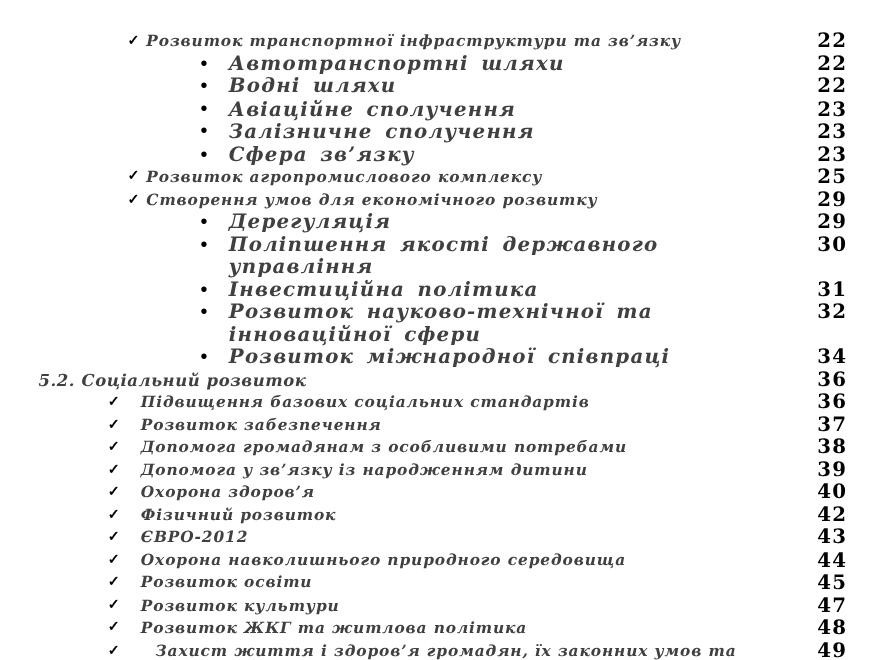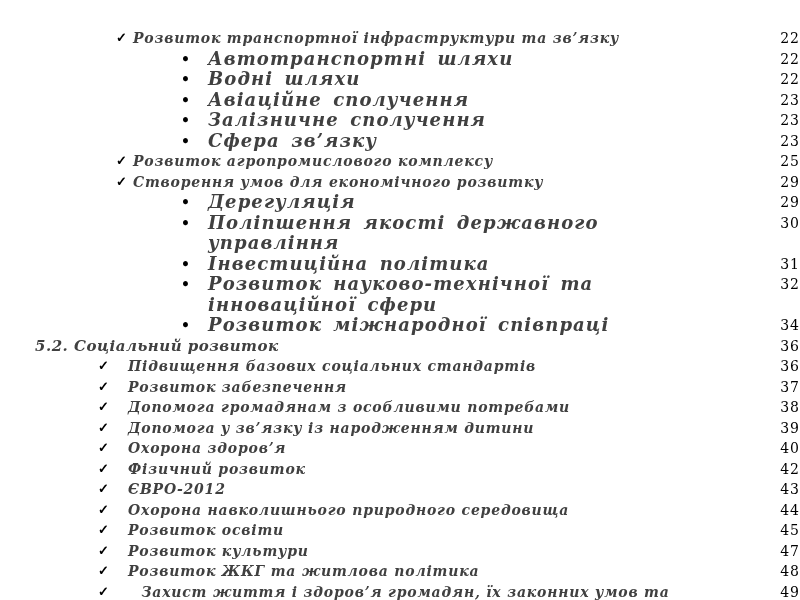--- a/index.html
+++ b/index.html
@@ -32,24 +32,24 @@
   .row .label {
     font-weight: bold;
     font-style: italic;
     color: #404040;
   }
   .row .page-num {
     margin-left: auto;
     flex: none;
     width: 87px;
     font-style: normal;
-    font-weight: normal;
-    font-size: 14px;
+    font-weight: bold;
+    font-size: 18px;
     letter-spacing: 1px;
-    text-align: right;
+    text-align: center;
   }
 
   
   .row.check-deep { padding-left: 116px; }
   .row.check-deep .marker { width: 17px; font-size: 13px; }
   .row.check-deep .label { font-size: 14px; letter-spacing: 0.8px; max-width: 560px; }
 
   
   .row.check { padding-left: 98px; }
   .row.check .marker { width: 30px; font-size: 13px; }

